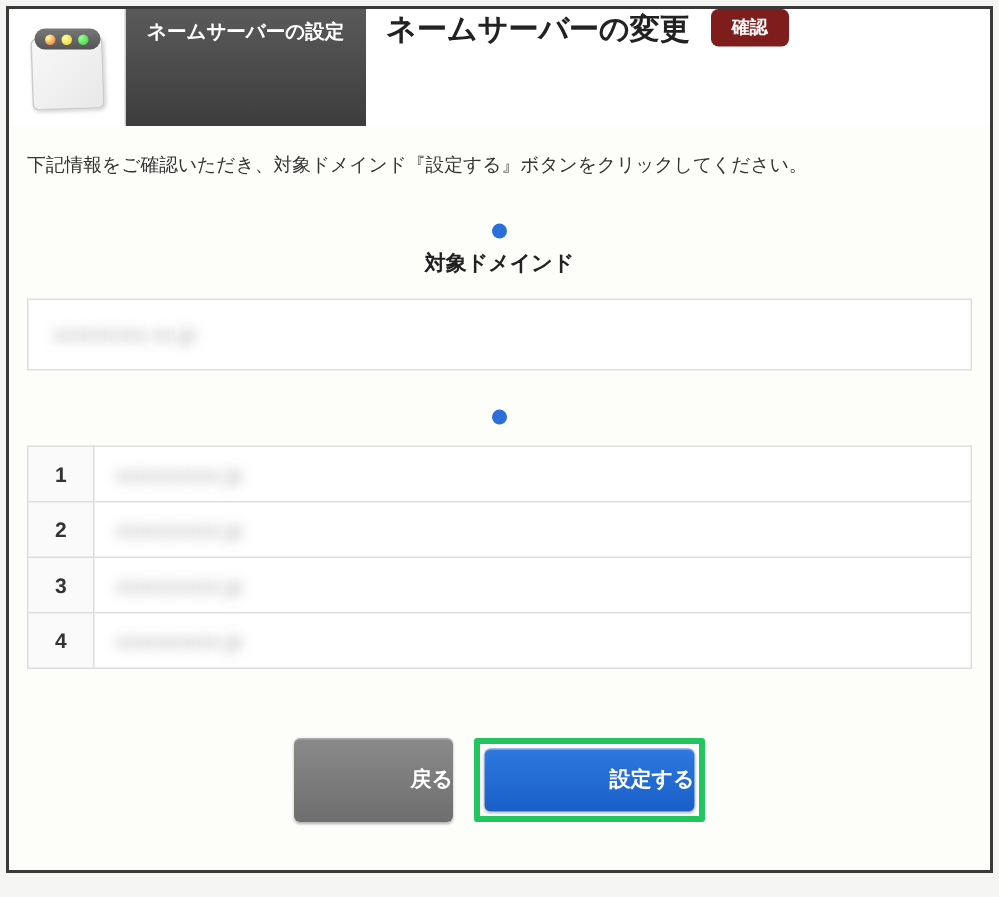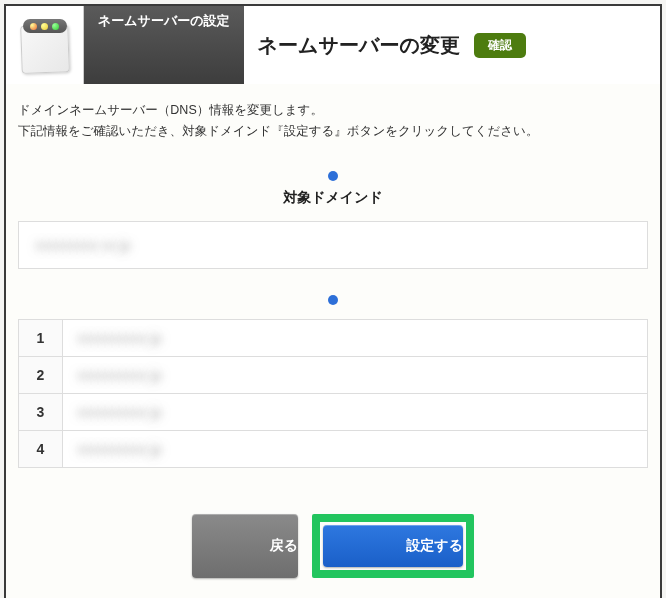--- a/index.html
+++ b/index.html
@@ -9,37 +9,37 @@
     .header-icon { width: 78px; height: 78px; background: #fff; display: flex; align-items: center; justify-content: center; border-right: 1px solid #ccc; }
     .note-icon { width: 56px; height: 56px; position: relative; }
     .note-icon .paper { position: absolute; width: 48px; height: 48px; background: linear-gradient(135deg, #f8f8f8, #e8e8e8); border: 1px solid #ccc; border-radius: 4px; bottom: 0; left: 4px; transform: rotate(-2deg); box-shadow: 1px 1px 3px rgba(0,0,0,0.2); }
     .note-icon .dots { position: absolute; top: 2px; left: 6px; width: 44px; height: 14px; background: linear-gradient(#777, #555); border-radius: 7px; display: flex; align-items: center; justify-content: center; gap: 4px; }
     .note-icon .dots span { width: 7px; height: 7px; border-radius: 50%; display: block; }
     .note-icon .dots .r { background: radial-gradient(circle at 30% 30%, #ff9, #e63); }
     .note-icon .dots .y { background: radial-gradient(circle at 30% 30%, #ff9, #ec3); }
     .note-icon .dots .g { background: radial-gradient(circle at 30% 30%, #9f9, #3c3); }
     .header-texts { flex: 1; display: flex; flex-direction: row; }
     .header-top { color: #fff; font-size: 13px; font-weight: bold; padding: 6px 14px 4px; }
-    .header-bottom { background: #fff; flex: 1; display: flex; align-items: center; padding: 0 14px; gap: 14px; }
+    .header-bottom { background: #fff; flex: 1; display: flex; align-items: flex-start; padding: 0 14px; gap: 14px; }
     .page-title { font-size: 20px; font-weight: bold; color: #222; }
-    .badge { background: #4d7c0f; color: #fff; font-size: 12px; font-weight: bold; padding: 4px 14px; border-radius: 5px; }
+    .badge { background: #7f1d1d; color: #fff; font-size: 12px; font-weight: bold; padding: 4px 14px; border-radius: 5px; }
     .body { padding: 16px 12px 24px; }
     .desc { font-size: 12.5px; color: #333; line-height: 1.7; margin-bottom: 28px; }
     .section { margin-bottom: 26px; }
     .section-head { display: flex; align-items: center; gap: 8px; font-size: 14px; font-weight: bold; color: #222; margin-bottom: 14px; flex-direction: column; }
     .bullet { width: 10px; height: 10px; border-radius: 50%; background: #2d6fd8; display: inline-block; }
     .domain-box { border: 1px solid #ddd; background: #fff; padding: 14px 16px; }
     .blurred { color: transparent; text-shadow: 0 0 8px rgba(120,120,120,0.6); font-size: 14px; user-select: none; }
     table.ns { width: 100%; border-collapse: collapse; background: #fff; }
     table.ns td { border: 1px solid #ddd; padding: 10px 14px; font-size: 14px; }
     table.ns td.num { width: 44px; text-align: center; font-weight: bold; color: #333; background: #fafafa; }
     .actions { display: flex; justify-content: center; gap: 14px; margin-top: 46px; padding-bottom: 8px; }
     .btn { border: none; border-radius: 4px; font-size: 14px; font-weight: bold; padding: 12px 0; cursor: pointer; min-width: 106px; text-align: right; }
     .btn-back { background: linear-gradient(#8a8a8a, #6e6e6e); color: #fff; box-shadow: inset 0 1px 0 rgba(255,255,255,0.3), 0 1px 2px rgba(0,0,0,0.3); }
-    .btn-submit-wrap { border: 8px solid #22c55e; padding: 3px; border-radius: 2px; }
+    .btn-submit-wrap { border: 4px solid #22c55e; padding: 3px; border-radius: 2px; }
     .btn-submit { background: linear-gradient(#2e78e0, #1a5fc8); color: #fff; min-width: 140px; box-shadow: inset 0 1px 0 rgba(255,255,255,0.3), 0 1px 2px rgba(0,0,0,0.3); }
   </style>
 </head>
 <body>
 
 <div class="container">
   <div class="header">
     <div class="header-icon">
       <div class="note-icon">
         <div class="paper"></div>
@@ -54,21 +54,20 @@
       <div class="header-top">ネームサーバーの設定</div>
       <div class="header-bottom">
         <span class="page-title">ネームサーバーの変更</span>
         <span class="badge">確認</span>
       </div>
     </div>
   </div>
 
   <div class="body">
     <div class="desc">
-      <div>ドメインネームサーバー（DNS）情報を変更します。</div>
       <div>下記情報をご確認いただき、対象ドメインド『設定する』ボタンをクリックしてください。</div>
     </div>
 
     <div class="section">
       <div class="section-head">
         <span class="bullet"></span>
         <span>対象ドメインド</span>
       </div>
       <div class="domain-box">
         <span class="blurred">xxxxxxxxx.xx.jp</span>

